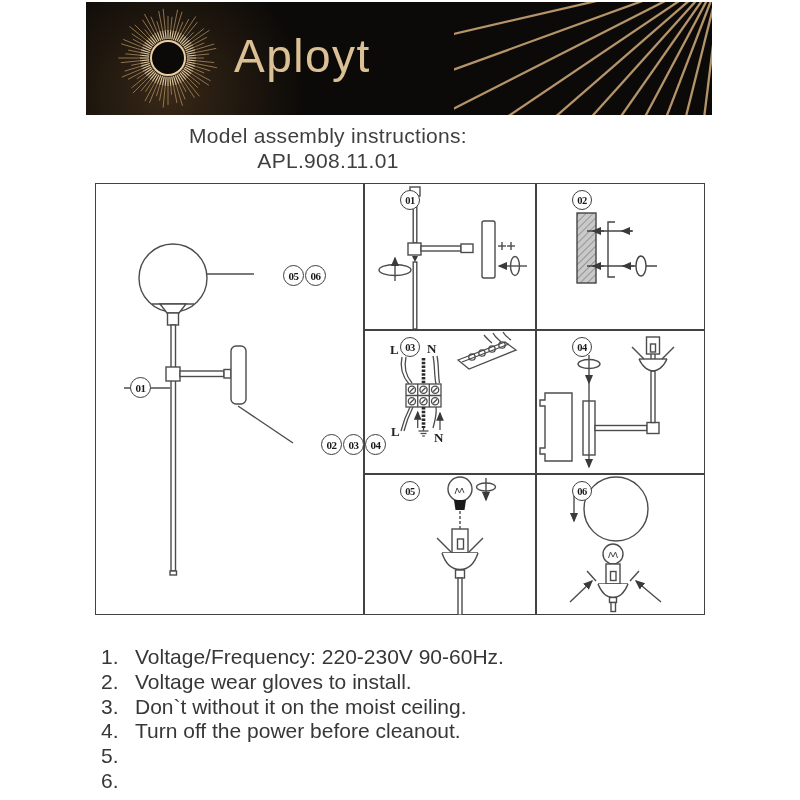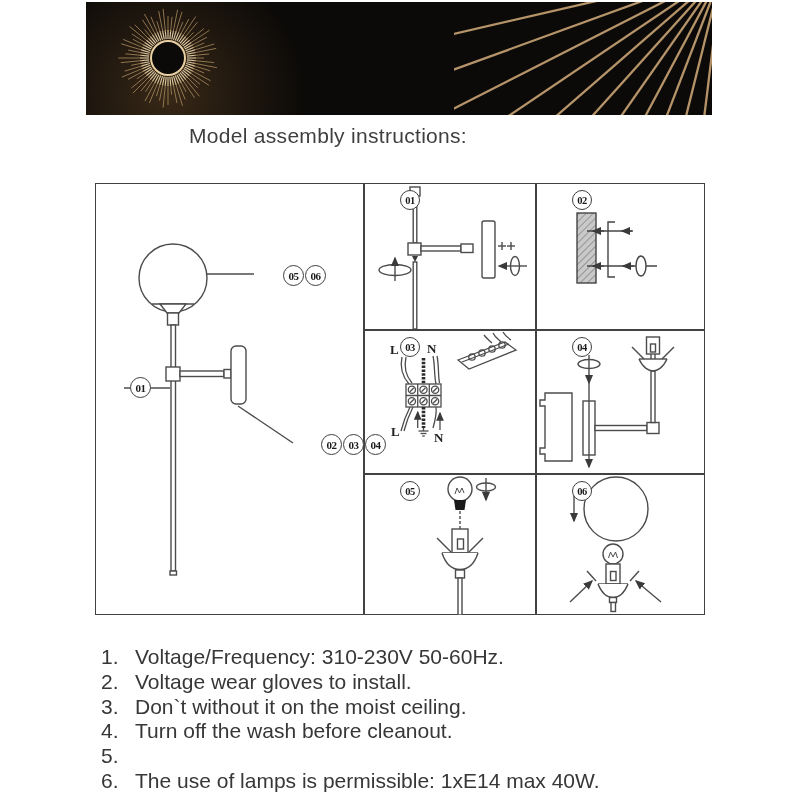--- a/index.html
+++ b/index.html
@@ -174,40 +174,42 @@
           <line x1="80.02086784529345" y1="46.05023075850765" x2="92.20936257894749" y2="41.00159093491509" stroke="#a98a5f" stroke-width="1" opacity="0.8"></line>
           <line x1="74.18186637891196" y1="50.484591132165214" x2="82.79432940050185" y2="47.87202903687505" stroke="#ecd6ad" stroke-width="1.1" opacity="0.95"></line>
           <line x1="80.88044872903743" y1="48.45259839138397" x2="102.21257349774177" y2="41.98156908849946" stroke="#a98a5f" stroke-width="1" opacity="0.8"></line>
           <line x1="74.63492032766138" y1="52.293283881693554" x2="83.46198785129044" y2="50.537470983548396" stroke="#ecd6ad" stroke-width="1.1" opacity="0.95"></line>
           <line x1="81.500417290484" y1="50.92765162758065" x2="104.24189845472976" y2="46.40408977148061" stroke="#a98a5f" stroke-width="1" opacity="0.8"></line>
           <line x1="74.90850980677175" y1="54.13767433373835" x2="83.86517234682151" y2="53.255520070772306" stroke="#ecd6ad" stroke-width="1.1" opacity="0.95"></line>
           <line x1="81.87480289347712" y1="53.451554351431426" x2="97.0815937125686" y2="51.953816183100265" stroke="#a98a5f" stroke-width="1" opacity="0.8"></line>
         </g>
       <circle cx="56" cy="56" r="17" fill="#0c0a08" stroke="#e9cfa2" stroke-width="2"></circle>
     </svg>
+    <div class="brand">Aployt</div>
     <svg class="corner-rays" width="258" height="113" viewBox="0 0 258 113">
       <g id="corner-rays-g">
           <line x1="264.3439196978456" y1="-0.22361545076033806" x2="226.5644232422499" y2="307.4656915580495" stroke="#c9a375" stroke-width="2.3" opacity="0.9"></line>
           <line x1="260.74234313201" y1="-0.8911282117201047" x2="185.74655549611293" y2="299.9005469338388" stroke="#c9a375" stroke-width="2.3" opacity="0.9"></line>
           <line x1="257.248961513641" y1="-1.9925872050839466" x2="146.1548971545979" y2="287.4173450090486" stroke="#c9a375" stroke-width="2.3" opacity="0.9"></line>
           <line x1="253.91585311642328" y1="-3.5115722142321886" x2="108.37966865279722" y2="270.2021815720352" stroke="#c9a375" stroke-width="2.3" opacity="0.9"></line>
           <line x1="250.79270690946862" y1="-5.425438671330241" x2="72.98401164064441" y2="248.51169505825726" stroke="#c9a375" stroke-width="2.3" opacity="0.9"></line>
           <line x1="247.92608180923426" y1="-7.705655235678172" x2="40.495593837988196" y2="222.66924066231405" stroke="#c9a375" stroke-width="2.3" opacity="0.9"></line>
           <line x1="245.35871259331685" y1="-10.31822913028478" x2="11.398742724257488" y2="193.0600698567725" stroke="#c9a375" stroke-width="2.3" opacity="0.9"></line>
           <line x1="243.12887282334876" y1="-13.224212895877592" x2="-13.872774668714158" y2="160.12558718005394" stroke="#c9a375" stroke-width="2.3" opacity="0.9"></line>
           <line x1="241.26980427434896" y1="-16.380285007813594" x2="-34.942218224045064" y2="124.35676991144592" stroke="#c9a375" stroke-width="2.3" opacity="0.9"></line>
           <line x1="239.80922137642276" y1="-19.739395700229935" x2="-51.49549106720883" y2="86.28684873072741" stroke="#c9a375" stroke-width="2.3" opacity="0.9"></line>
           <line x1="238.76889805644294" y1="-23.251468369684055" x2="-63.285822026979986" y2="46.48335847691402" stroke="#c9a375" stroke-width="2.3" opacity="0.9"></line>
           <line x1="238.1643431389518" y1="-26.864146101970388" x2="-70.13744442521289" y2="5.539677511002267" stroke="#c9a375" stroke-width="2.3" opacity="0.9"></line>
           <line x1="238.00456914530827" y1="-30.523572193118497" x2="-71.94821635317305" y2="-35.933818188676284" stroke="#c9a375" stroke-width="2.3" opacity="0.9"></line>
         </g>
     </svg>
   </div>
 
   <div class="title-line t1">Model assembly instructions:</div>
+  <div class="title-line t2">APL.908.11.01</div>
 
   <div class="diagram">
     <div class="vline" style="left:267px"></div>
     <div class="vline" style="left:439px"></div>
     <div class="hline" style="top:145px"></div>
     <div class="hline" style="top:289px"></div>
 
     <svg class="panel-svg" style="left:0;top:0" width="267" height="431" viewBox="0 0 267 431">
       <g stroke="#4c4c4c" stroke-width="1.4" fill="none">
         <circle cx="77" cy="94" r="34"></circle>
@@ -414,35 +416,34 @@
 
     <span class="wire-label" style="left:294px;top:158px">L</span>
     <span class="wire-label" style="left:331px;top:157px">N</span>
     <span class="wire-label" style="left:295px;top:240px">L</span>
     <span class="wire-label" style="left:338px;top:246px">N</span>
   </div>
 
   <div class="list">
     <div class="li">
       <span class="num">1.</span>
-      <span class="txt">Voltage/Frequency: 310-230V 50-60Hz.</span>
+      <span class="txt">Voltage/Frequency: 220-230V 90-60Hz.</span>
     </div>
     <div class="li">
       <span class="num">2.</span>
       <span class="txt">Voltage wear gloves to install.</span>
     </div>
     <div class="li">
       <span class="num">3.</span>
       <span class="txt">Don`t without it on the moist ceiling.</span>
     </div>
     <div class="li">
       <span class="num">4.</span>
-      <span class="txt">Turn off the wash before cleanout.</span>
+      <span class="txt">Turn off the power before cleanout.</span>
     </div>
     <div class="li">
       <span class="num">5.</span>
     </div>
     <div class="li">
       <span class="num">6.</span>
-      <span class="txt">The use of lamps is permissible: 1xE14 max 40W.</span>
     </div>
   </div>
 </div>
 
 </body></html>

